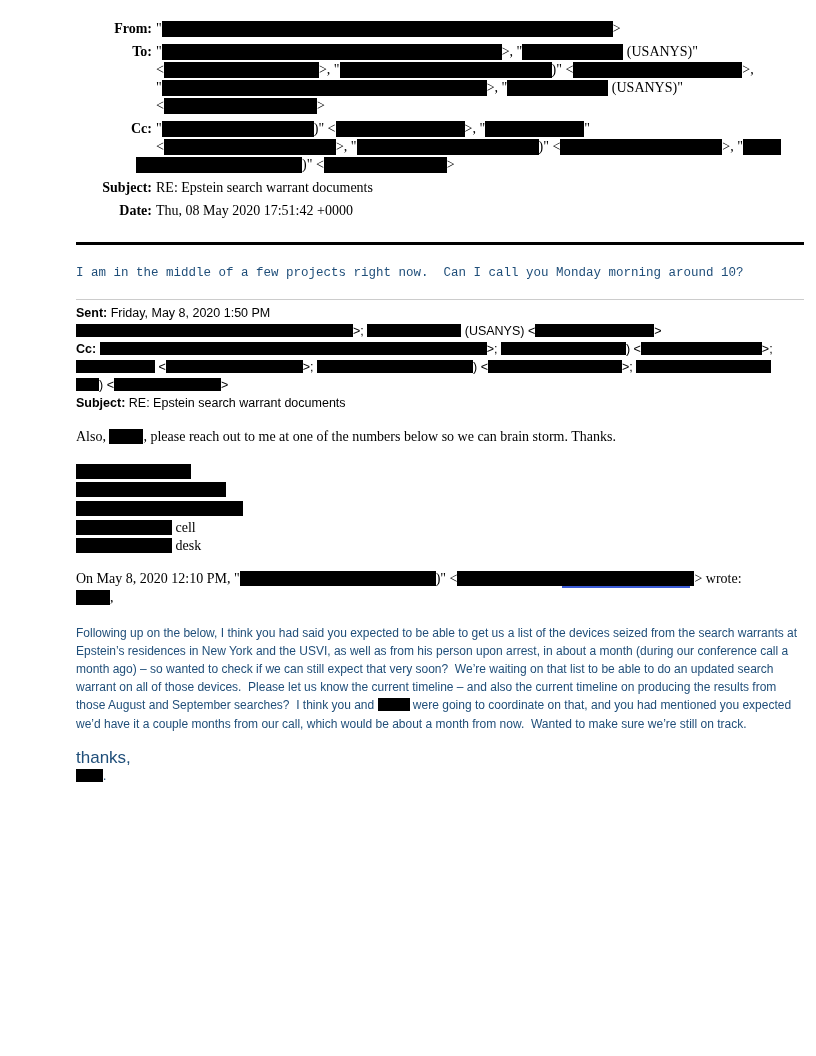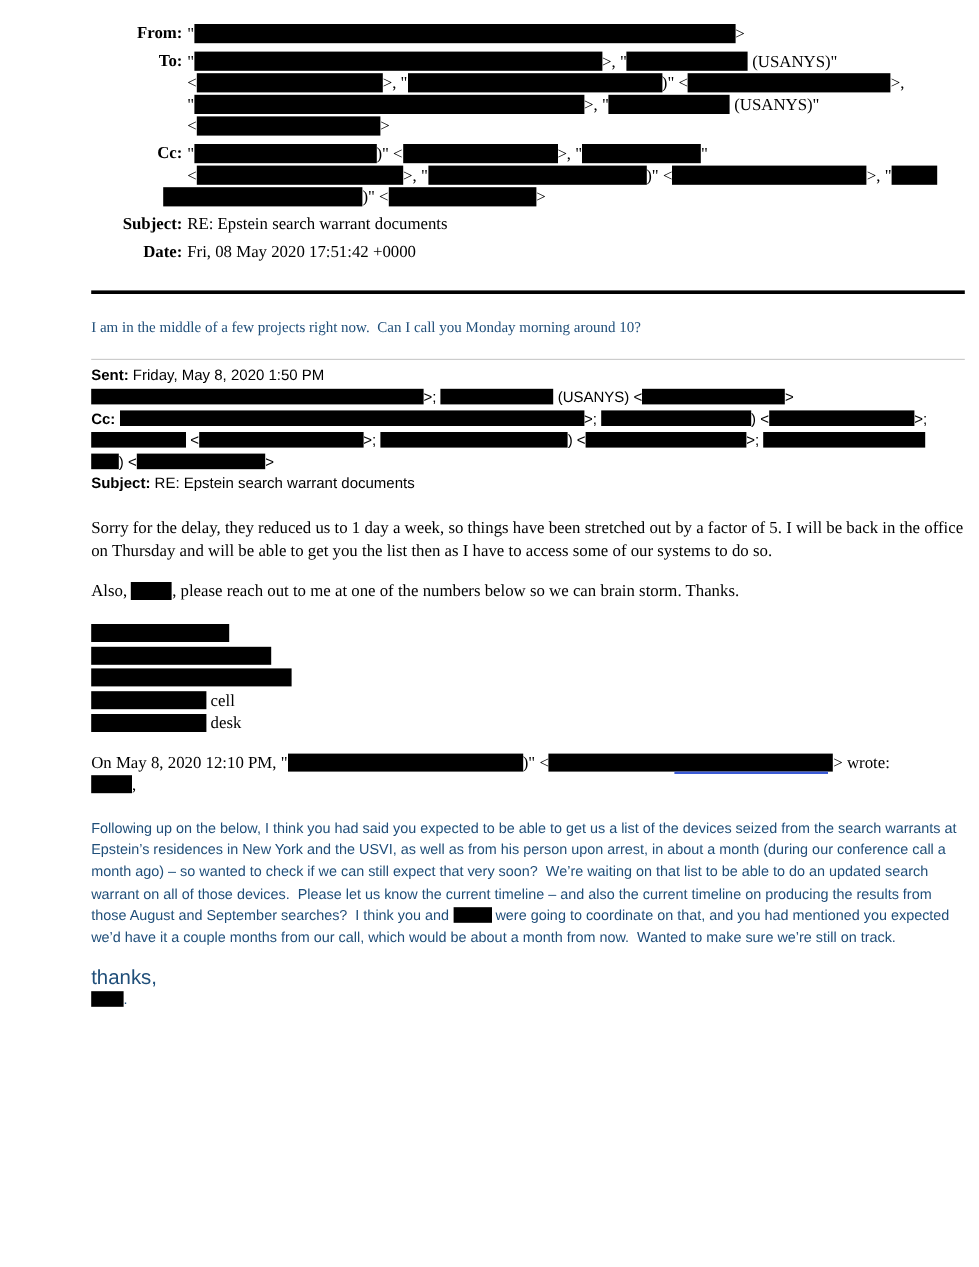--- a/index.html
+++ b/index.html
@@ -18,21 +18,21 @@
   
   .bar{display:inline-block;background:#000;height:14px;vertical-align:-2.5px;}
   .bar.link{position:relative;}
   .bar.link::after{content:"";position:absolute;left:44%;right:2%;bottom:-2px;border-bottom:2px solid #3b5bd6;}
 
   
   .thick-rule{border:none;border-top:3px solid #000;margin:22px 0 0 0;}
   .thin-rule{border:none;border-top:1px solid #cccccc;margin:17px 0 0 0;}
 
   
-  .reply-line{font-family:Liberation Serif, serif;font-size:12.5px;line-height:17px;
+  .reply-line{font-family:Liberation Mono, monospace;font-size:12.5px;line-height:17px;
               color:#1f4e79;margin-top:20px;white-space:pre;}
   .blue-para{font-family:"Liberation Sans",sans-serif;font-size:12px;line-height:18.2px;
              color:#1f4e79;margin-top:16px;white-space:pre-wrap;}
   .blue-para .bar{height:13px;vertical-align:-2px;}
   .thanks{font-family:"Liberation Sans",sans-serif;font-size:17px;line-height:18px;
           color:#1f4e79;margin-top:16px;white-space:pre;}
   .close-line{font-family:"Liberation Sans",sans-serif;font-size:12px;line-height:18px;
               color:#1f4e79;white-space:pre;}
   .close-line .bar{height:13px;vertical-align:-2px;}
 
@@ -89,42 +89,41 @@
     <div class="h1-row">
       <div class="h1-label">Subject:</div>
       <div class="h1-val">
         <div class="h1-line">RE: Epstein search warrant documents</div>
       </div>
     </div>
 
     <div class="h1-row">
       <div class="h1-label">Date:</div>
       <div class="h1-val">
-        <div class="h1-line">Fri, 08 May 2020 17:51:42 +0000</div>
+        <div class="h1-line">Thu, 08 May 2020 17:51:42 +0000</div>
       </div>
     </div>
 
   </section>
 
   <hr class="thick-rule">
 
   <div class="reply-line">I am in the middle of a few projects right now.  Can I call you Monday morning around 10?</div>
 
   <hr class="thin-rule">
 
   <section class="h2">
     <div class="h2-line"><b>Sent:</b><span><span> Friday, May 8, 2020 1:50 PM</span></span></div>
     <div class="h2-line"><span class="bar" style="width: 277px;"></span><span>&gt;; </span><span class="bar" style="width: 94px;"></span><span> (USANYS) &lt;</span><span class="bar" style="width: 119px;"></span><span>&gt;</span></div>
     <div class="h2-line"><b>Cc:</b><span><span> </span><span class="bar" style="width: 387px;"></span><span>&gt;; </span><span class="bar" style="width: 125px;"></span><span>) &lt;</span><span class="bar" style="width: 121px;"></span><span>&gt;;</span></span></div>
     <div class="h2-line"><span class="bar" style="width: 79px;"></span><span> &lt;</span><span class="bar" style="width: 137px;"></span><span>&gt;; </span><span class="bar" style="width: 156px;"></span><span>) &lt;</span><span class="bar" style="width: 134px;"></span><span>&gt;; </span><span class="bar" style="width: 135px;"></span></div>
     <div class="h2-line"><span class="bar" style="width: 23px;"></span><span>) &lt;</span><span class="bar" style="width: 107px;"></span><span>&gt;</span></div>
     <div class="h2-line"><b>Subject:</b><span><span> RE: Epstein search warrant documents</span></span></div>
   </section>
 
-  <div class="body-serif p1">Sorry for the delay, they reduced us to 1 day a week, so things have been stretched out by a factor of 5. I will be back in the office on Thursday and will be able to get you the list then as I have to access some of our systems to do so.</div>
 
   <div class="body-serif p2"><span>Also, </span><span class="bar" style="width: 34px;"></span><span>, please reach out to me at one of the numbers below so we can brain storm. Thanks.</span></div>
 
   <div class="body-serif sig">
     <div class="sig-line"><span class="bar" style="width: 115px;"></span></div>
     <div class="sig-line"><span class="bar" style="width: 150px;"></span></div>
     <div class="sig-line"><span class="bar" style="width: 167px;"></span></div>
     <div class="sig-line"><span class="bar" style="width: 96px;"></span><span> cell</span></div>
     <div class="sig-line"><span class="bar" style="width: 96px;"></span><span> desk</span></div>
   </div>

